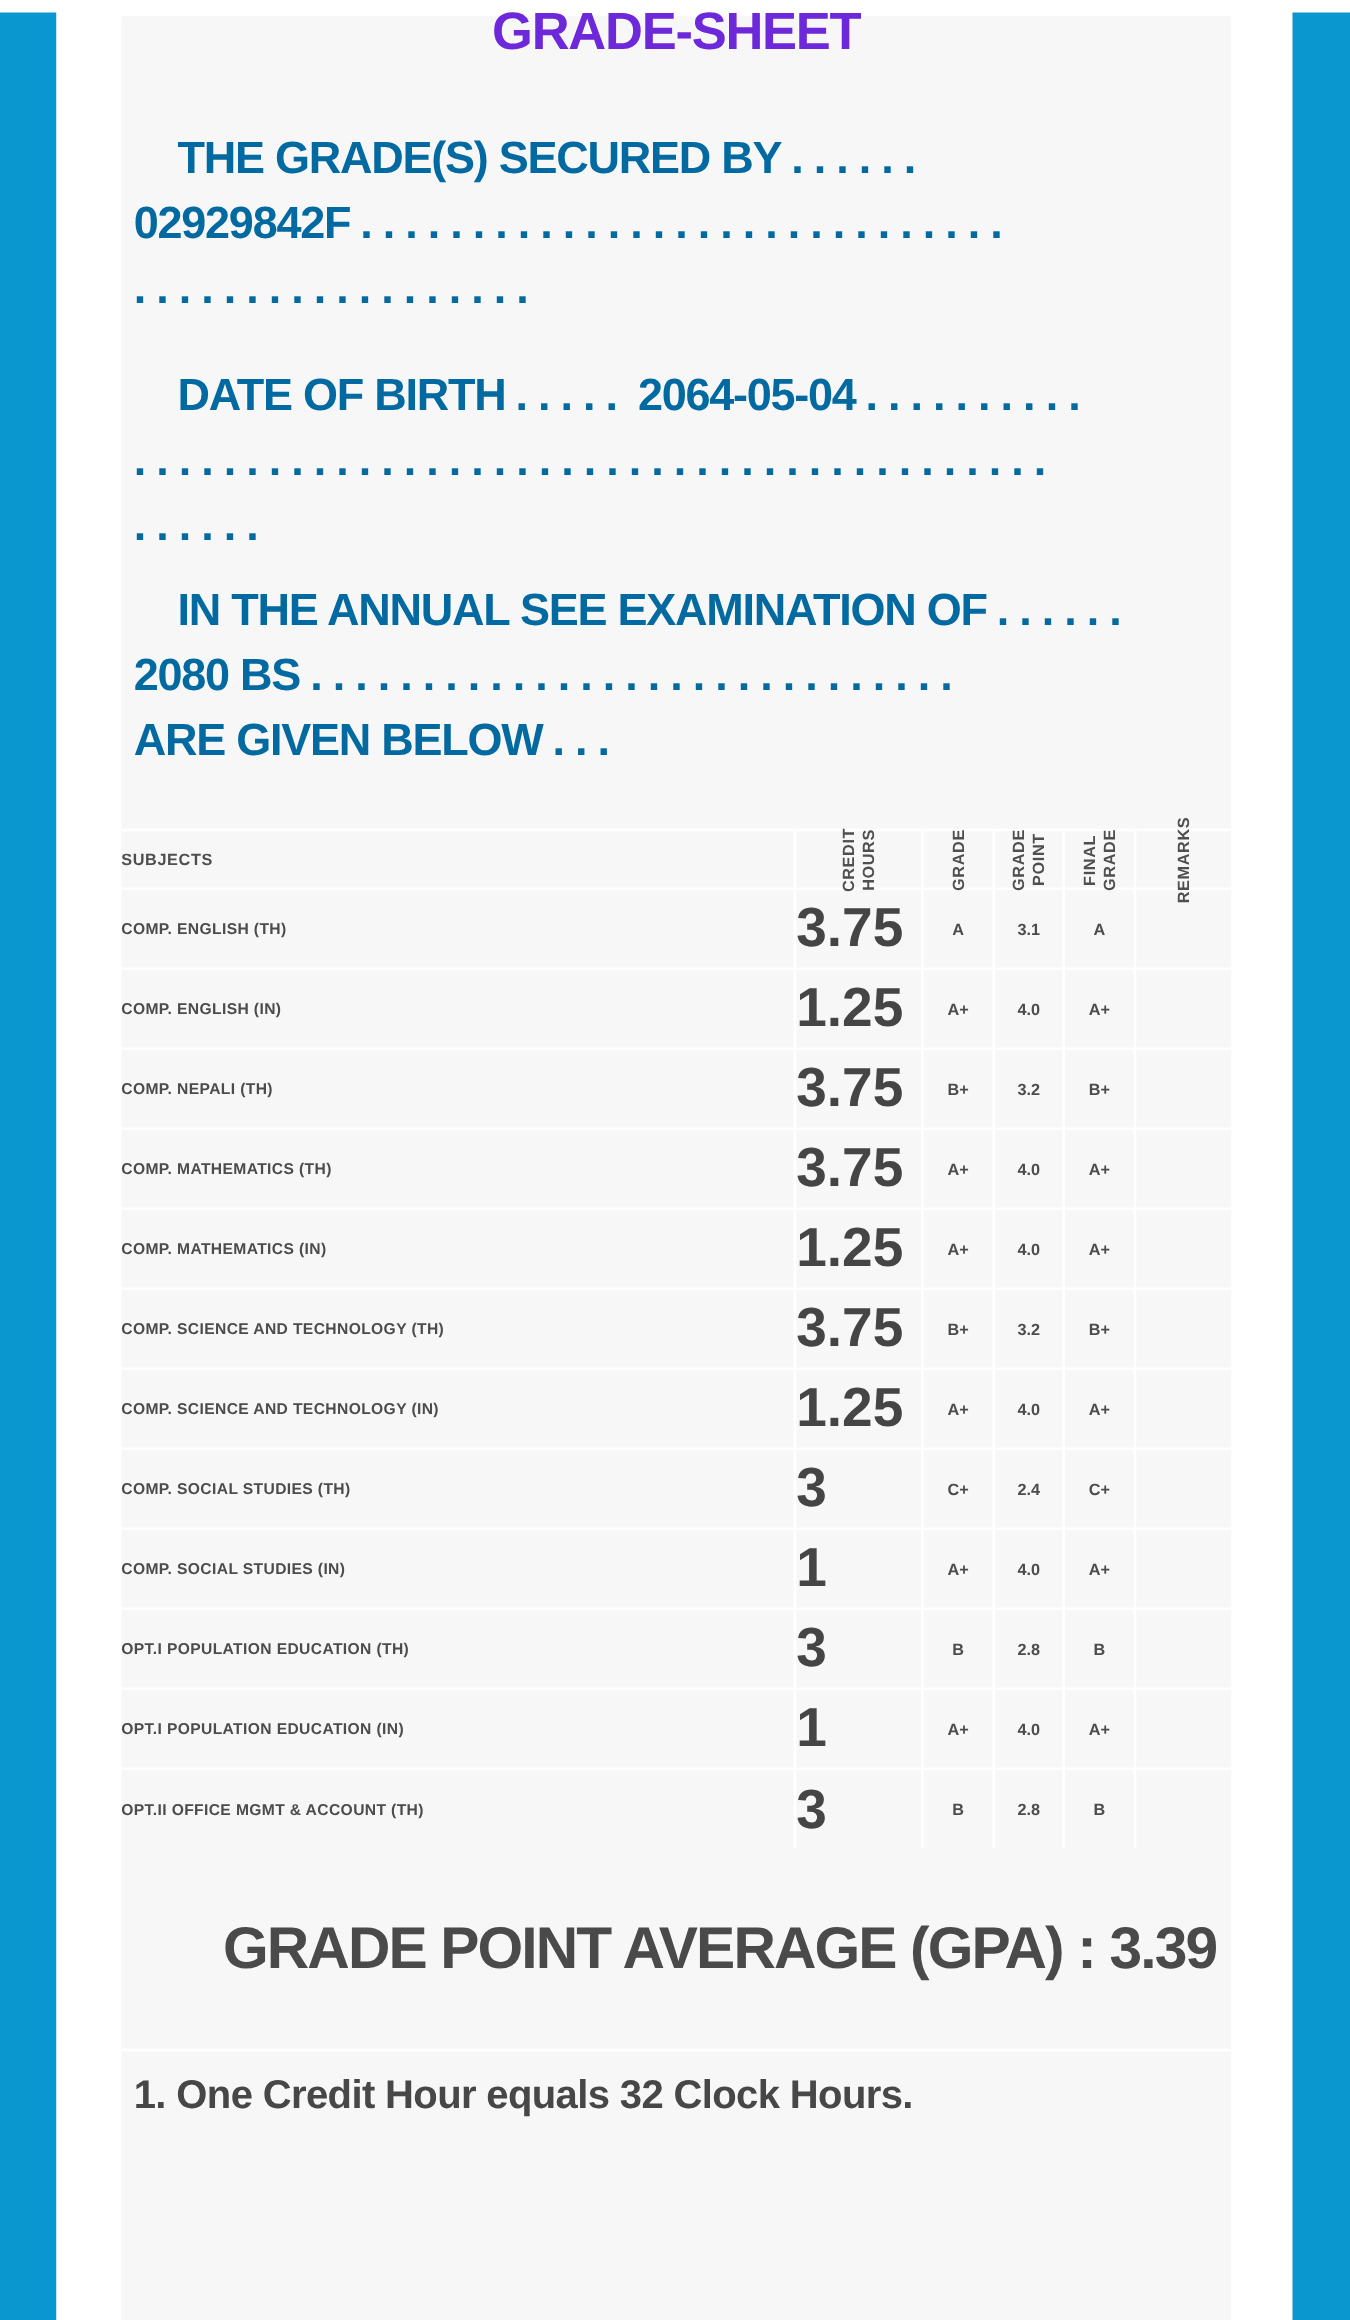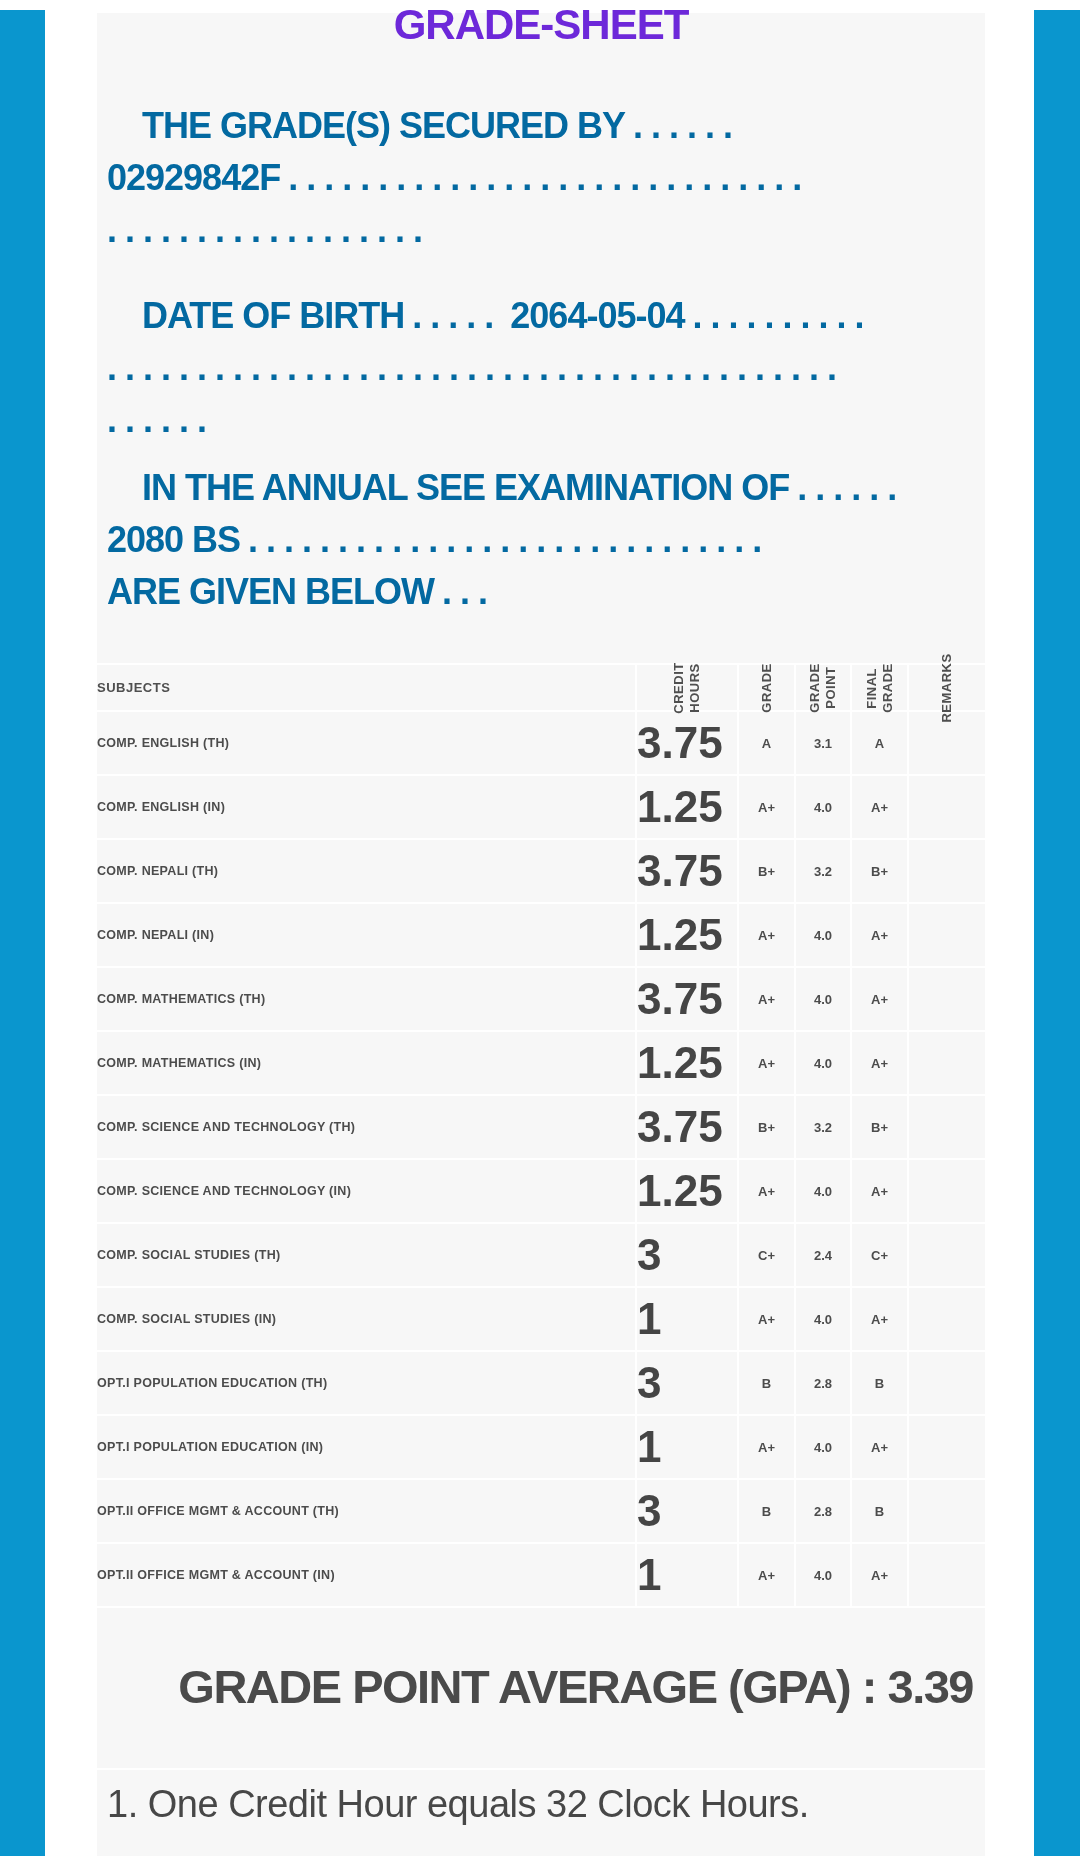--- a/index.html
+++ b/index.html
@@ -92,21 +92,21 @@
     text-align: right;
     font-size: 47px; line-height: 44px; font-weight: 700;
     letter-spacing: -1.5px; color: #4a4a4a;
     white-space: nowrap;
   }
   .divider {
     margin-top: 59px; height: 2px; background: #ffffff;
   }
   .footnote {
     margin: 8px 0 0 0; padding: 0 10px;
-    font-size: 38px; line-height: 52px; font-weight: 400;
+    font-size: 32px; line-height: 52px; font-weight: 700;
     letter-spacing: -0.5px; color: #474747;
     white-space: nowrap;
   }
 </style>
 </head>
 <body>
 
 <div class="side-bar left"></div>
 <div class="side-bar right"></div>
 
@@ -169,28 +169,20 @@
     </tr>
     <tr class="data-row">
       <td class="subject">COMP. NEPALI (TH)</td>
       <td class="credit">3.75</td>
       <td class="small">B+</td>
       <td class="small">3.2</td>
       <td class="small">B+</td>
       <td class="small"></td>
     </tr>
     <tr class="data-row">
-      <td class="subject">COMP. NEPALI (IN)</td>
-      <td class="credit">1.25</td>
-      <td class="small">A+</td>
-      <td class="small">4.0</td>
-      <td class="small">A+</td>
-      <td class="small"></td>
-    </tr>
-    <tr class="data-row">
       <td class="subject">COMP. MATHEMATICS (TH)</td>
       <td class="credit">3.75</td>
       <td class="small">A+</td>
       <td class="small">4.0</td>
       <td class="small">A+</td>
       <td class="small"></td>
     </tr>
     <tr class="data-row">
       <td class="subject">COMP. MATHEMATICS (IN)</td>
       <td class="credit">1.25</td>
@@ -248,28 +240,20 @@
       <td class="small"></td>
     </tr>
     <tr class="data-row">
       <td class="subject">OPT.II OFFICE MGMT &amp; ACCOUNT (TH)</td>
       <td class="credit">3</td>
       <td class="small">B</td>
       <td class="small">2.8</td>
       <td class="small">B</td>
       <td class="small"></td>
     </tr>
-    <tr class="data-row last">
-      <td class="subject">OPT.II OFFICE MGMT &amp; ACCOUNT (IN)</td>
-      <td class="credit">1</td>
-      <td class="small">A+</td>
-      <td class="small">4.0</td>
-      <td class="small">A+</td>
-      <td class="small"></td>
-    </tr>
   </tbody>
     </table>
 
   <div class="gpa-line"><span>GRADE POINT AVERAGE (GPA) :</span> <span>3.39</span></div>
 
   <div class="divider"></div>
 
   <p class="footnote">1. One Credit Hour equals 32 Clock Hours.</p>
 
 </div>

